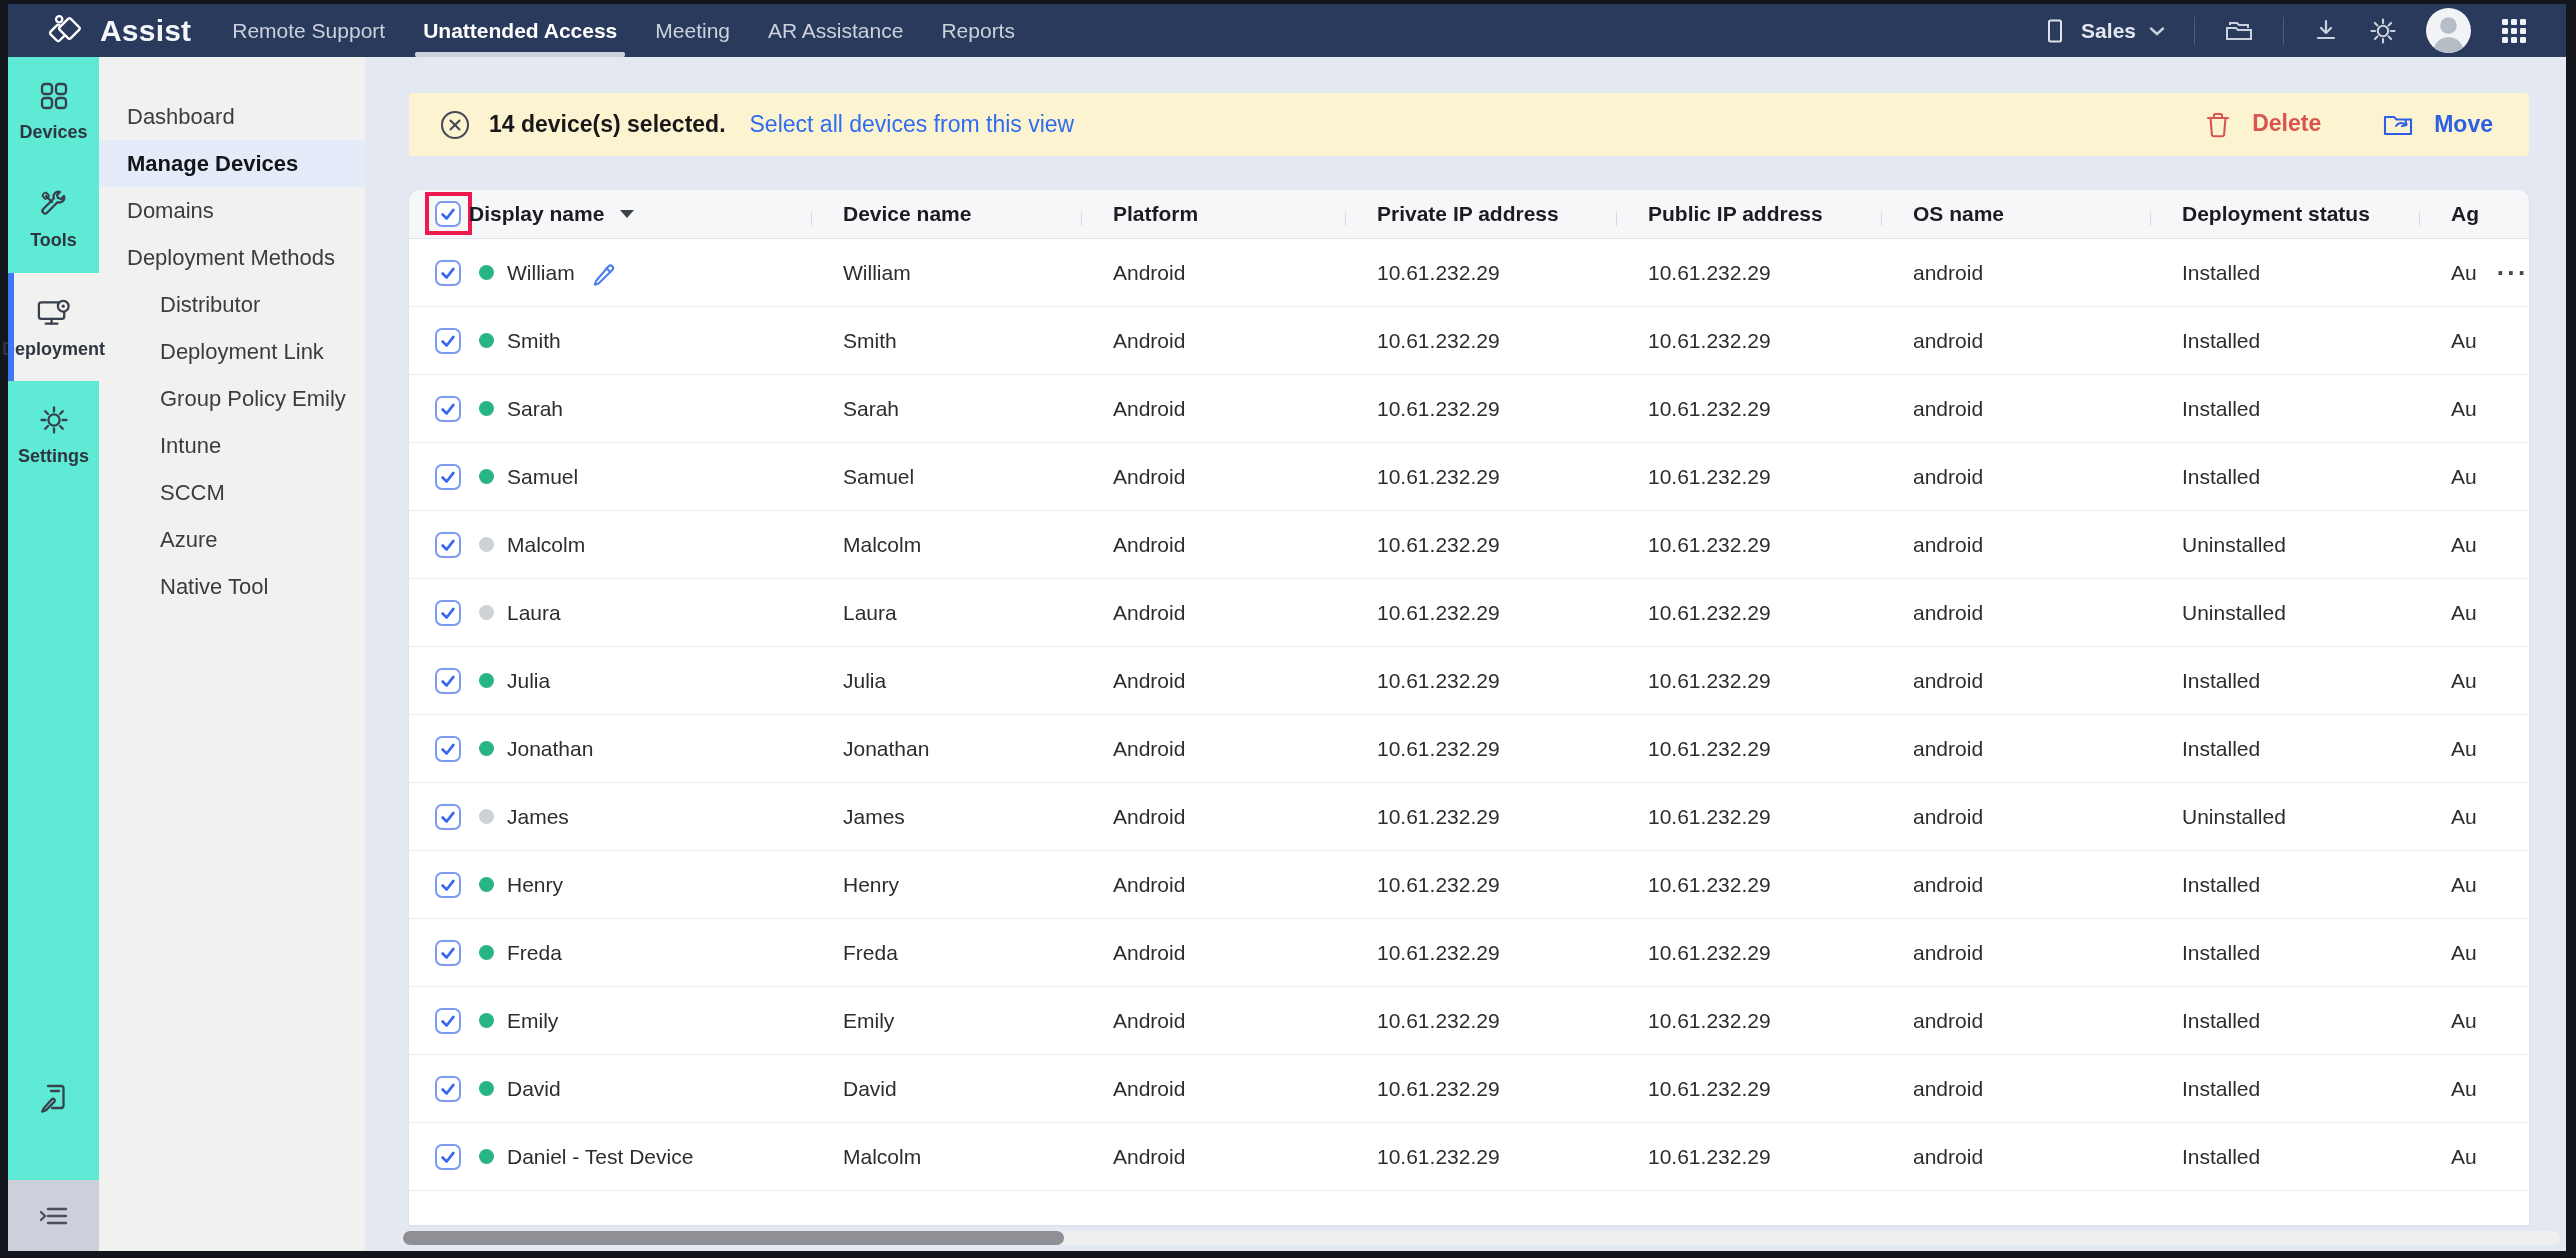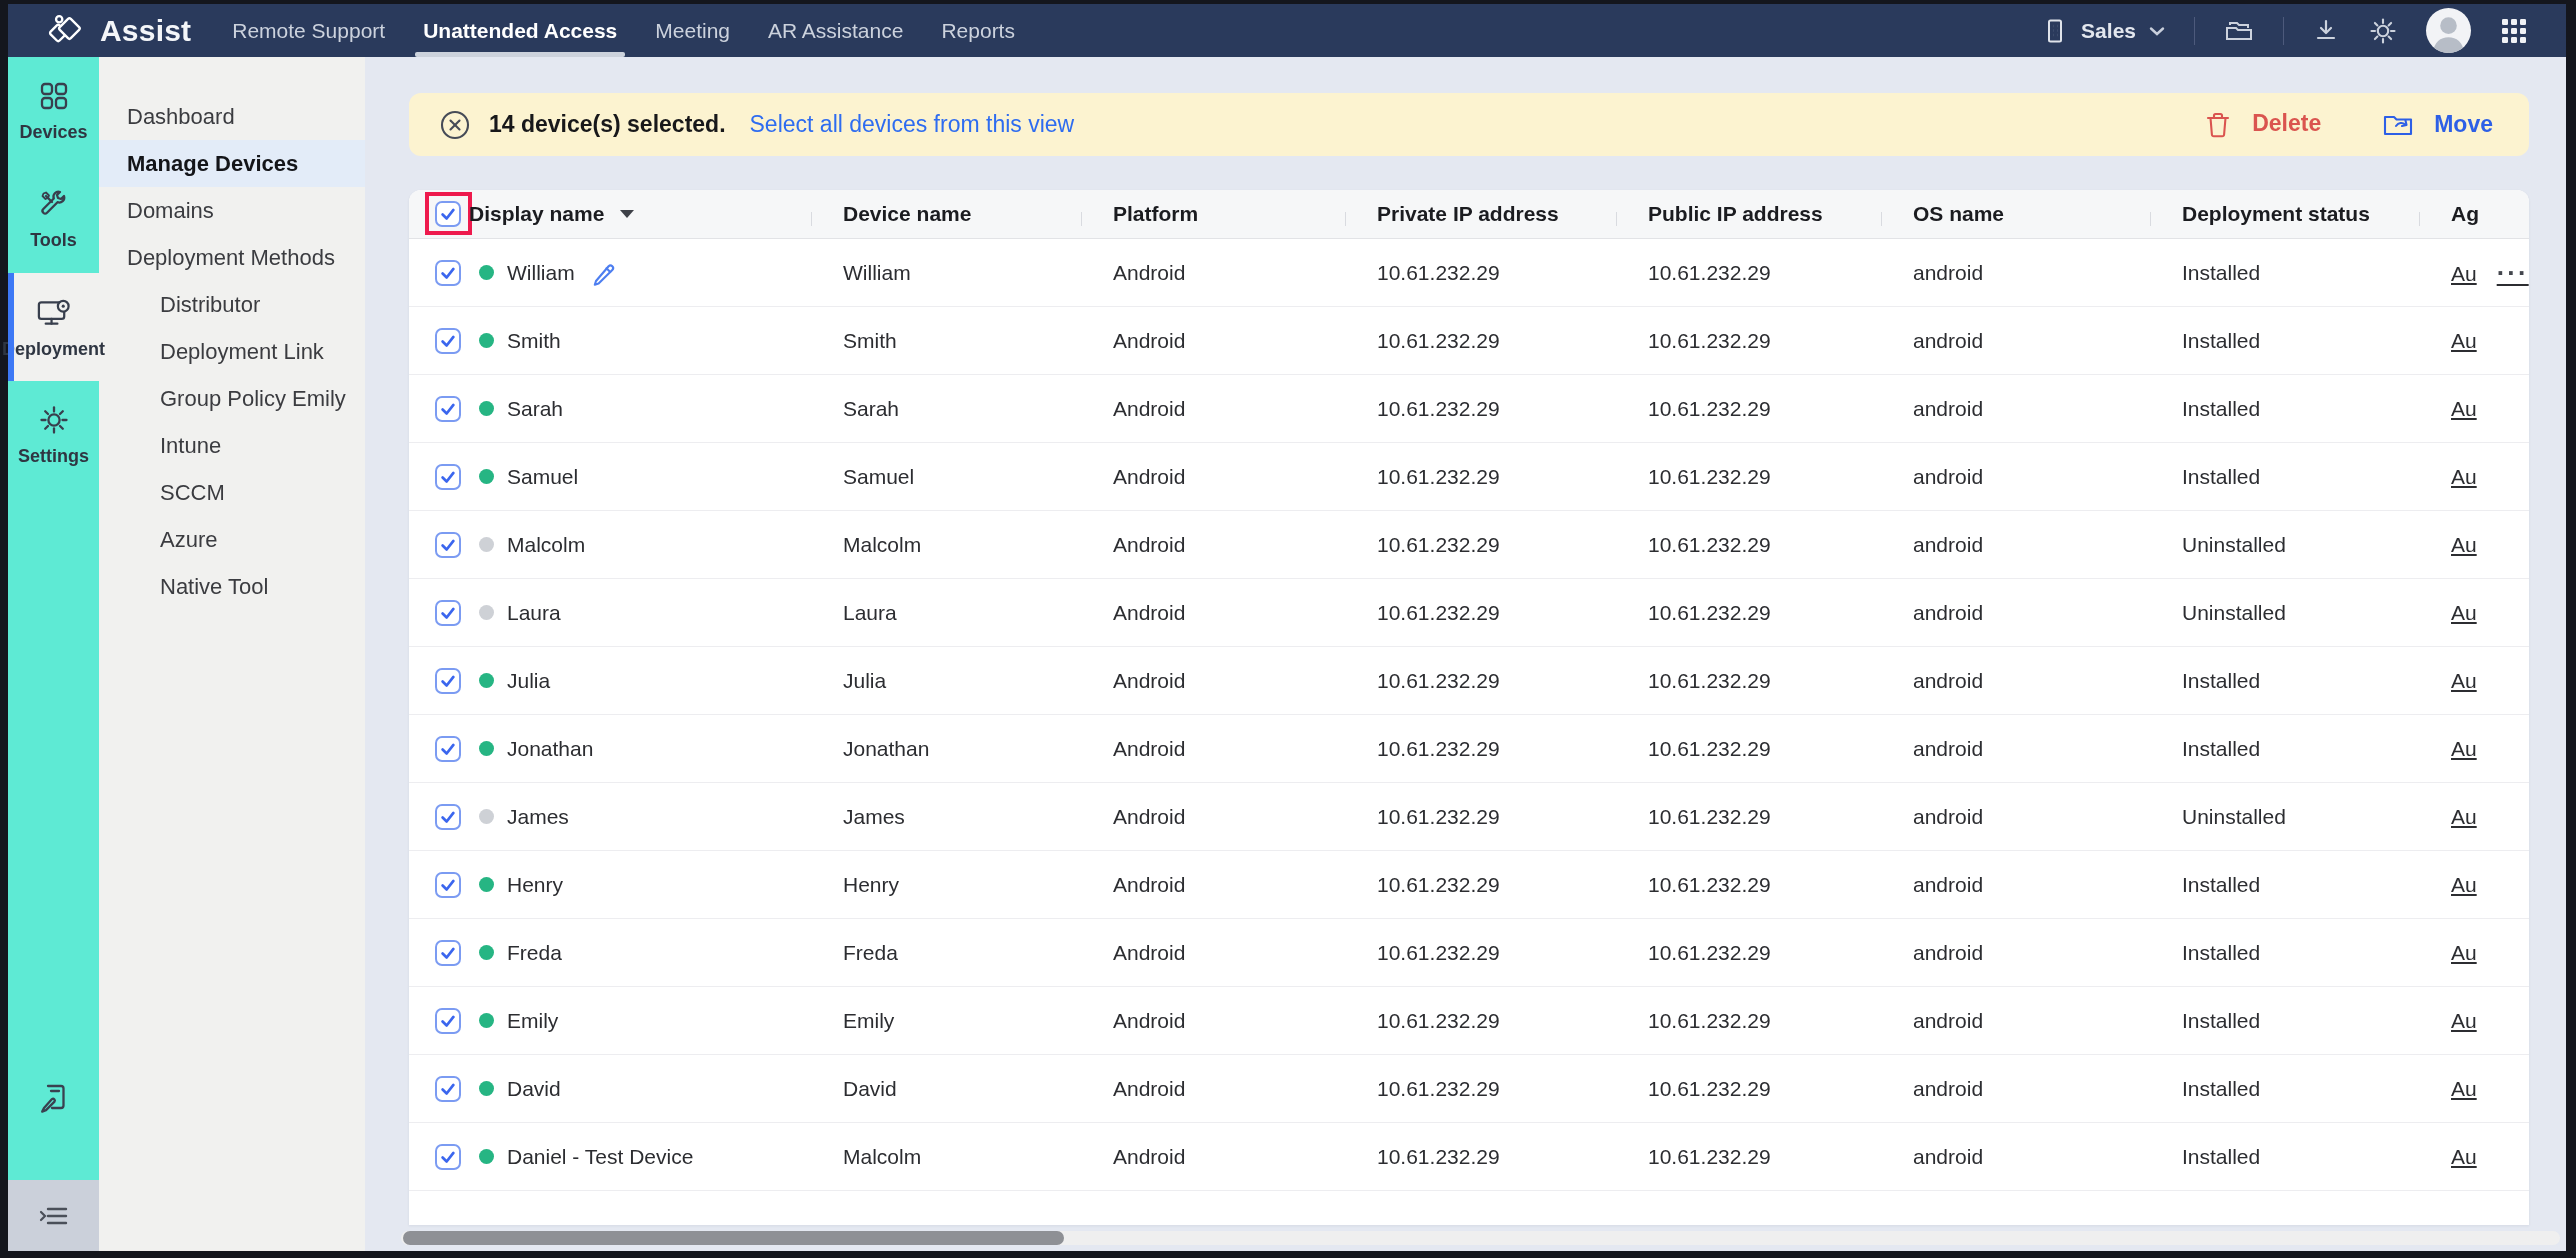--- a/index.html
+++ b/index.html
@@ -44,21 +44,21 @@
   .sidebar { width: 266px; flex: 0 0 266px; background: #f1f1ef; padding-top: 36px; overflow: hidden; }
   .side-item { height: 47px; display: flex; align-items: center; padding-left: 28px;
                font-size: 22px; color: #3b3c40; cursor: pointer; white-space: nowrap; }
   .side-item.sub { padding-left: 61px; }
   .side-item.active { background: #e3ecf8; color: #141519; font-weight: 700; }
 
   
   .main { flex: 1; min-width: 0; display: flex; flex-direction: column; background: #e4e8f1; }
 
   
-  .banner { margin: 36px 37px 0 44px; height: 63px; flex: 0 0 63px; background: #fcf3d0; border-radius: 12px;
+  .banner { margin: 36px 37px 0 44px; height: 63px; flex: 0 0 63px; background: #fcf3d0; border-radius: 3px;
             display: flex; align-items: center; padding: 0 36px 0 30px; }
   .banner-msg { font-size: 23px; font-weight: 700; color: #18181a; margin-left: 18px; }
   .banner-link { font-size: 23px; font-weight: 500; color: #2e6cf0; margin-left: 24px; cursor: pointer; }
   .banner-actions { margin-left: auto; display: flex; align-items: center; gap: 61px; }
   .banner-btn { display: flex; align-items: flex-start; gap: 20px; font-size: 23px; font-weight: 700; cursor: pointer; }
   .banner-btn.delete { color: #da544f; }
   .banner-btn.move { color: #2d5fe6; }
 
   
   .card { margin: 34px 37px 0 44px; flex: 1; min-height: 0; background: #fff; border-radius: 12px 12px 0 0;
@@ -78,21 +78,21 @@
                 border-right: 7px solid transparent; border-top: 8px solid #3e4148; margin-left: 16px; cursor: pointer; }
 
   .tbody { flex: 0 0 auto; }
   .trow { height: 68px; border-bottom: 1px solid #ededf0; background: #fff; }
   .cell { font-size: 21px; color: #2c2d31; padding-left: 32px; white-space: nowrap; overflow: hidden; }
   .name-cell { padding-left: 23px; display: flex; align-items: center; }
   .dot { width: 15px; height: 15px; border-radius: 50%; flex: 0 0 15px; margin-right: 13px; }
   .dot.online { background: #26b583; }
   .dot.offline { background: #ced1d6; }
   .edit-pencil { margin-left: 16px; display: flex; cursor: pointer; }
-  .agent-cell { display: flex; align-items: flex-end; text-decoration: underline; }
+  .agent-cell { display: flex; align-items: center; }
   .row-menu { margin-left: 20px; font-size: 26px; font-weight: 700; color: #43464d; letter-spacing: 2px; cursor: pointer; line-height: 1; }
 
   .card-filler { flex: 1; background: #fff; }
 
   
   .hscroll-row { height: 26px; flex: 0 0 26px; display: flex; align-items: center; padding: 0 6px 0 36px; }
   .hscroll-track { flex: 1; height: 14px; background: #efefef; border-radius: 8px; position: relative; }
   .hscroll-thumb { position: absolute; left: 2px; top: 0; width: 661px; height: 14px; background: #8e9095; border-radius: 8px; cursor: grab; }
 
   svg { display: block; }

